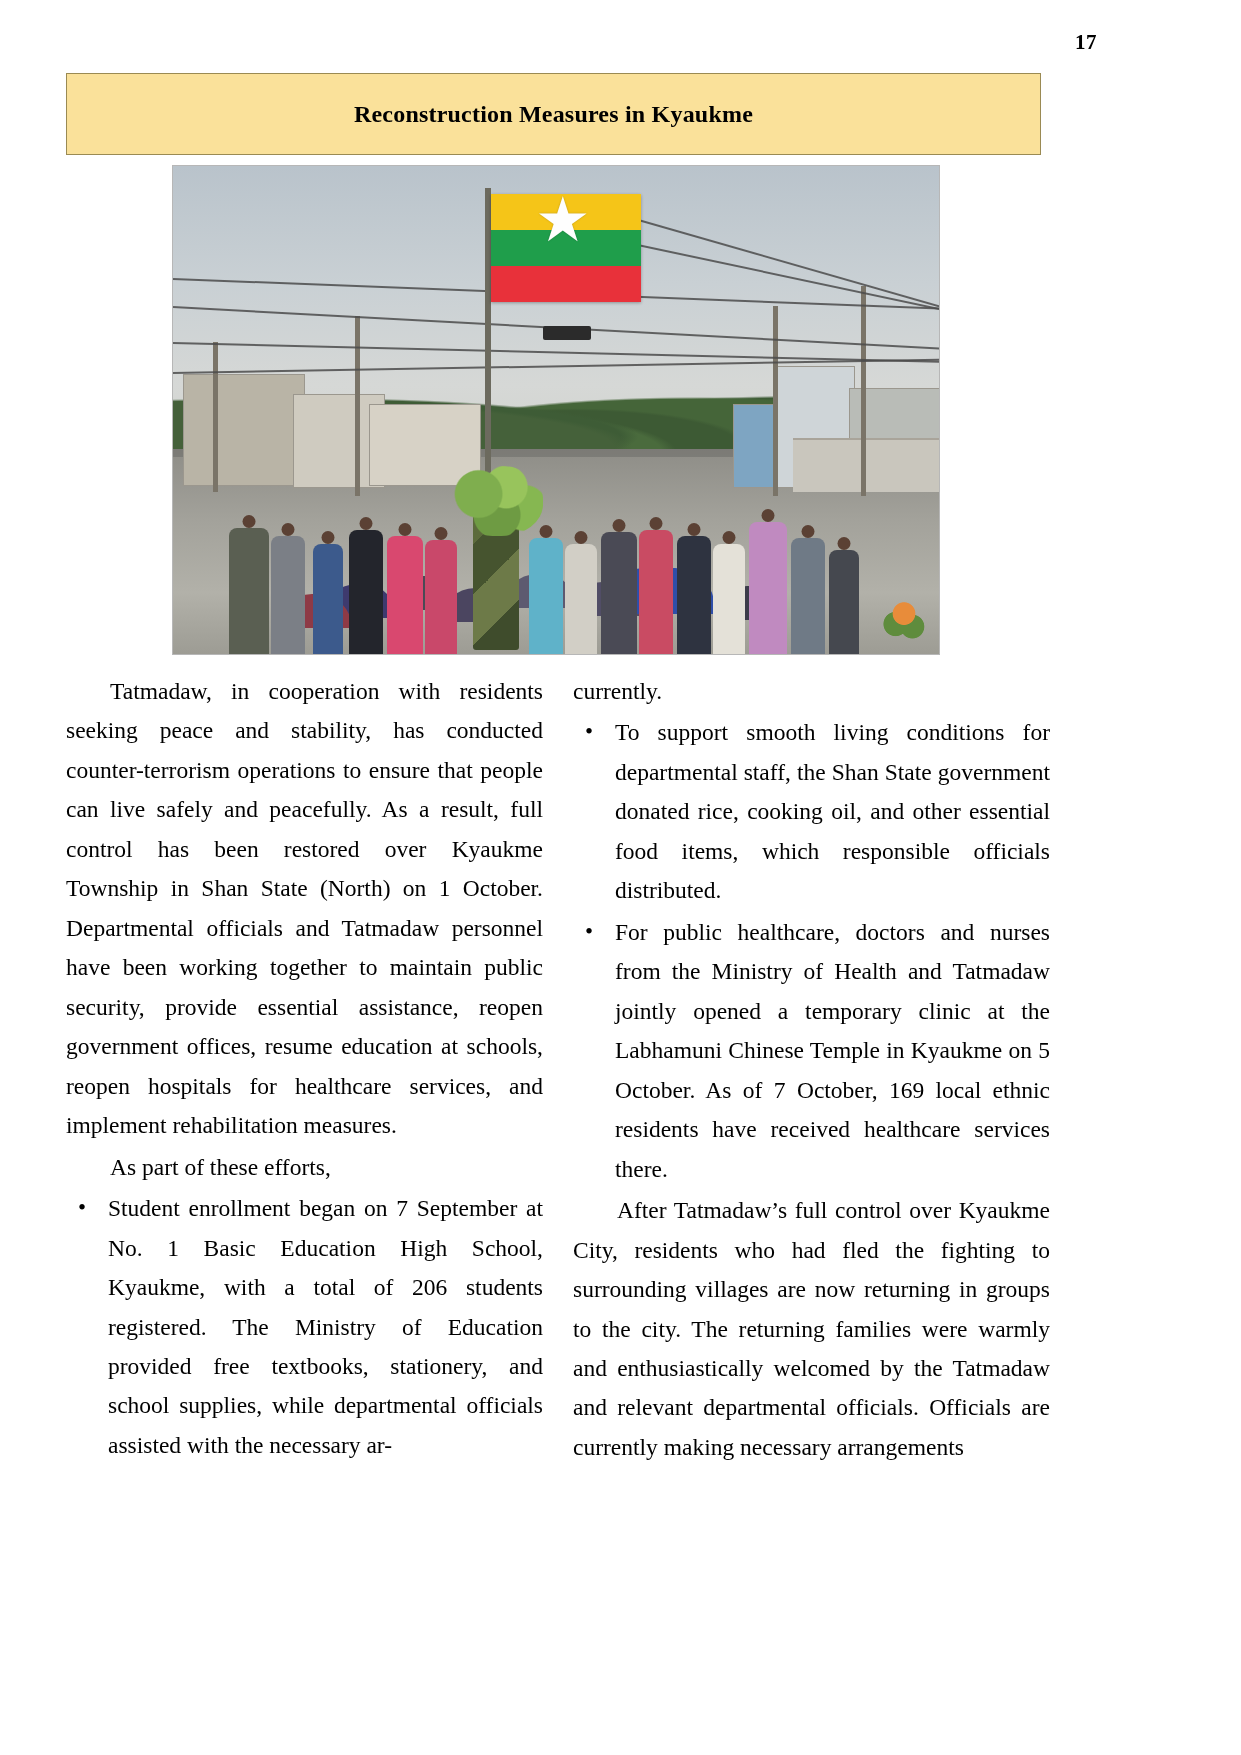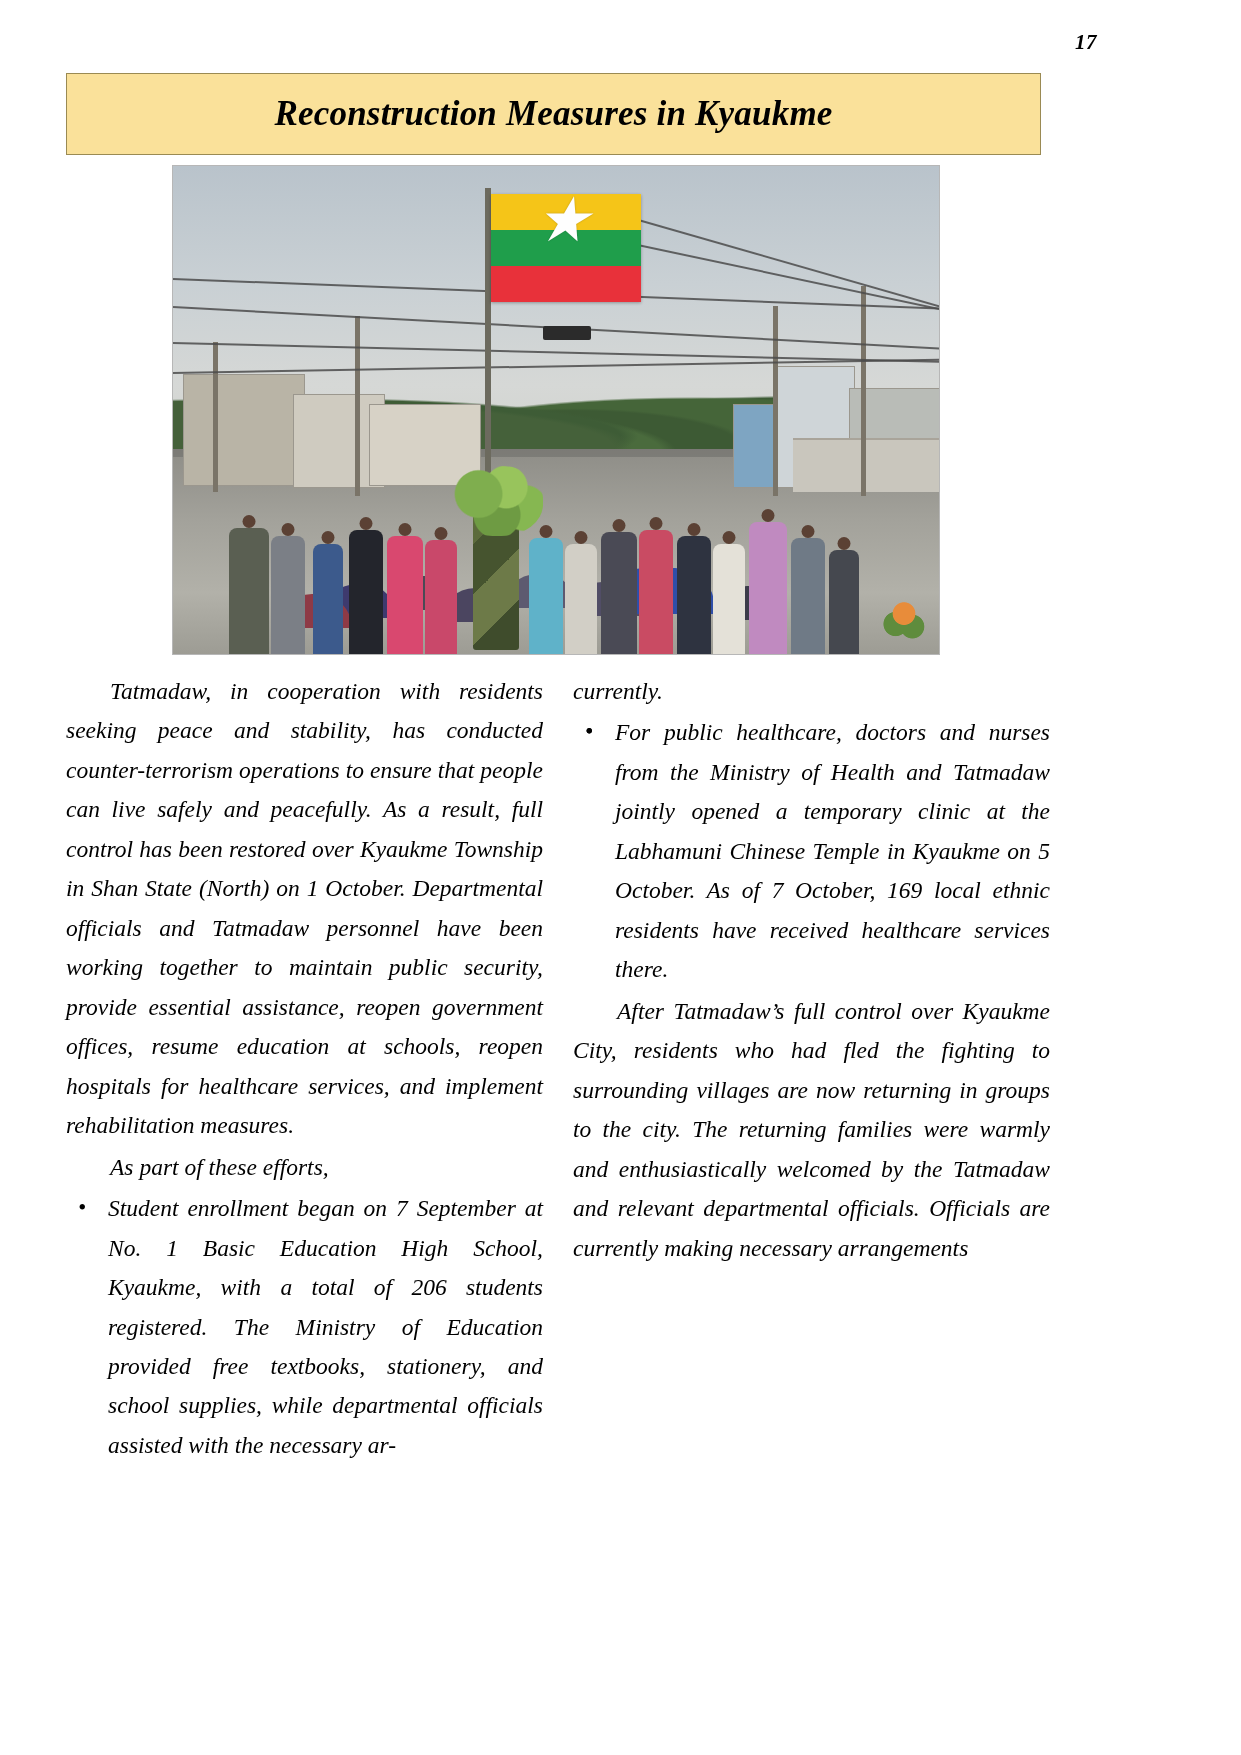--- a/index.html
+++ b/index.html
@@ -13,21 +13,20 @@
     font-family: "Liberation Serif", serif;
     color: #000000;
     position: relative;
     overflow: hidden;
   }
   .page {
     position: relative;
     width: 1157px;
     height: 1755px;
     box-sizing: border-box;
-    font-style: italic;
   }
   .page-number {
     position: absolute;
     top: 30px;
     right: 60px;
     font-family: "Liberation Serif", serif;
     font-weight: bold;
     font-size: 21px;
     letter-spacing: 0.5px;
   }
@@ -40,21 +39,21 @@
     background: #fae19a;
     border: 1px solid #9a8a53;
     box-sizing: border-box;
     display: flex;
     align-items: center;
     justify-content: center;
   }
   .title-banner .title-text {
     font-family: "Liberation Serif", serif;
     font-weight: bold;
-    font-size: 35px;
+    font-size: 24px;
     color: #000;
     letter-spacing: 0.2px;
   }
   .photo-frame {
     position: absolute;
     left: 172px;
     top: 165px;
     width: 768px;
     height: 490px;
     border: 1px solid #b7b7b7;
@@ -392,20 +391,21 @@
           <span>Student enrollment began on 7 September at No. 1 Basic Education High School, Kyaukme, with a total of 206 students registered. The Ministry of Education provided free textbooks, stationery, and school supplies, while departmental officials assisted with the necessary ar-</span>
         </li>
       </ul>
     </div>
 
     <div class="col">
       <p class="body">currently.</p>
       <ul class="bullets">
         <li>
           <span class="dot">•</span>
+          <span>To support smooth living conditions for departmental staff, the Shan State government donated rice, cooking oil, and other essential food items, which responsible officials distributed.</span>
         </li>
         <li>
           <span class="dot">•</span>
           <span>For public healthcare, doctors and nurses from the Ministry of Health and Tatmadaw jointly opened a temporary clinic at the Labhamuni Chinese Temple in Kyaukme on 5 October. As of 7 October, 169 local ethnic residents have received healthcare services there.</span>
         </li>
       </ul>
       <p class="body indent">After Tatmadaw’s full control over Kyaukme City, residents who had fled the fighting to surrounding villages are now returning in groups to the city. The returning families were warmly and enthusiastically welcomed by the Tatmadaw and relevant departmental officials. Officials are currently making necessary arrangements</p>
     </div>
   </div>
 

